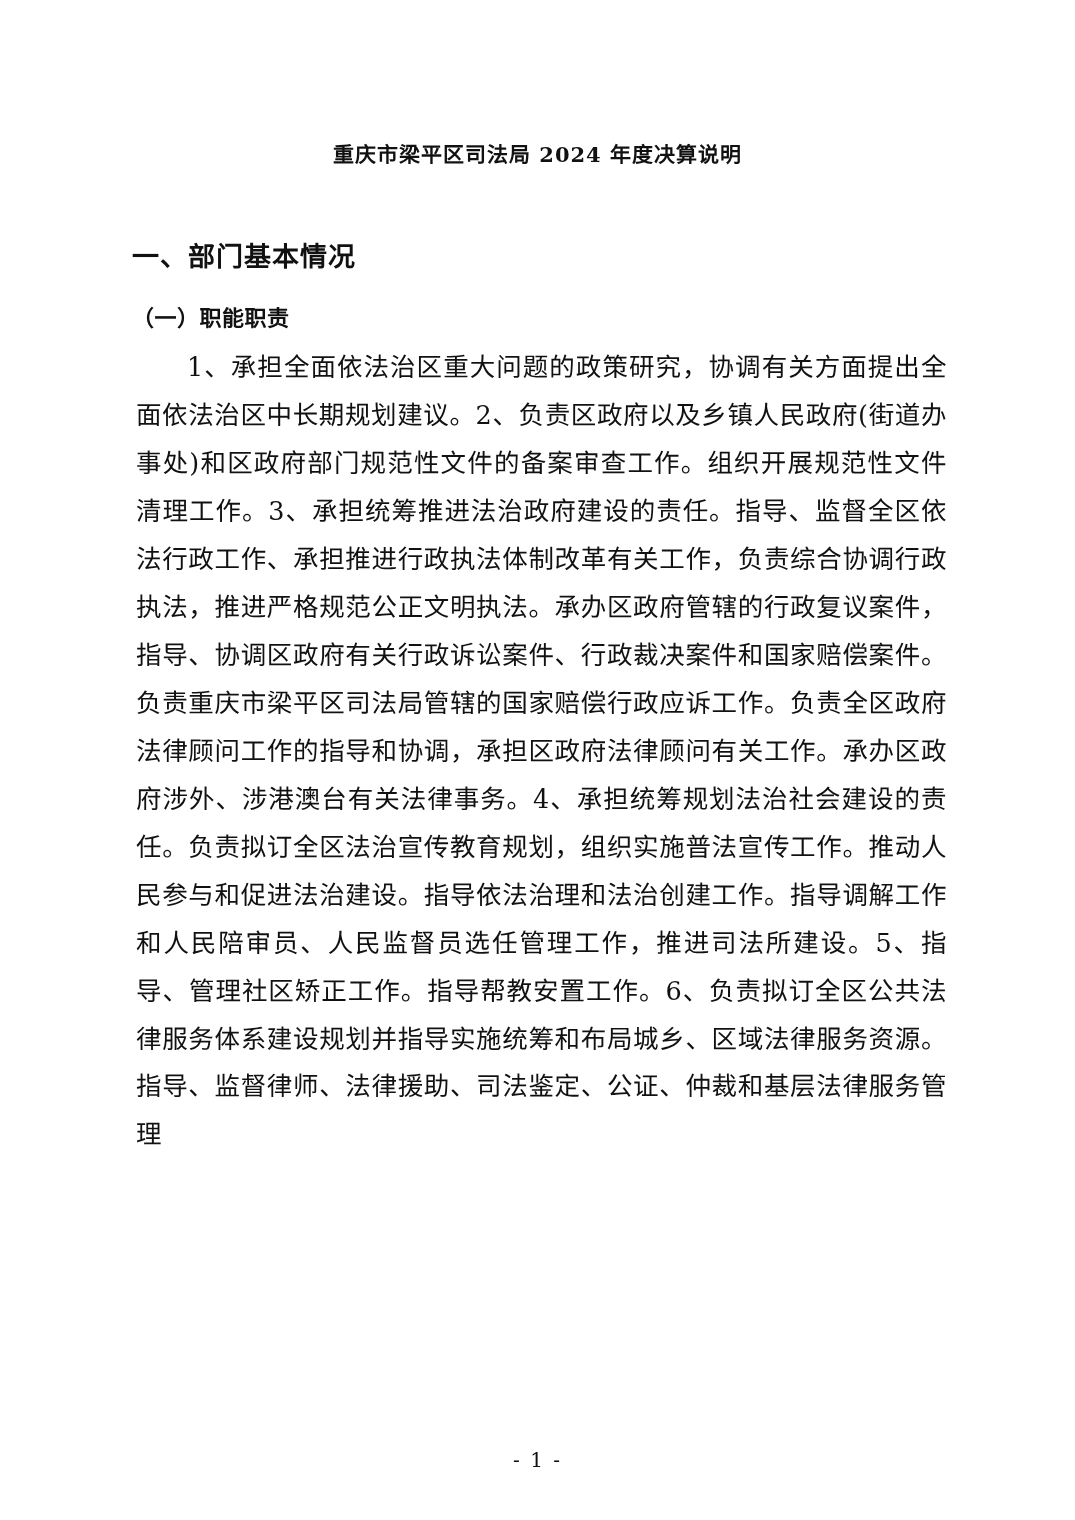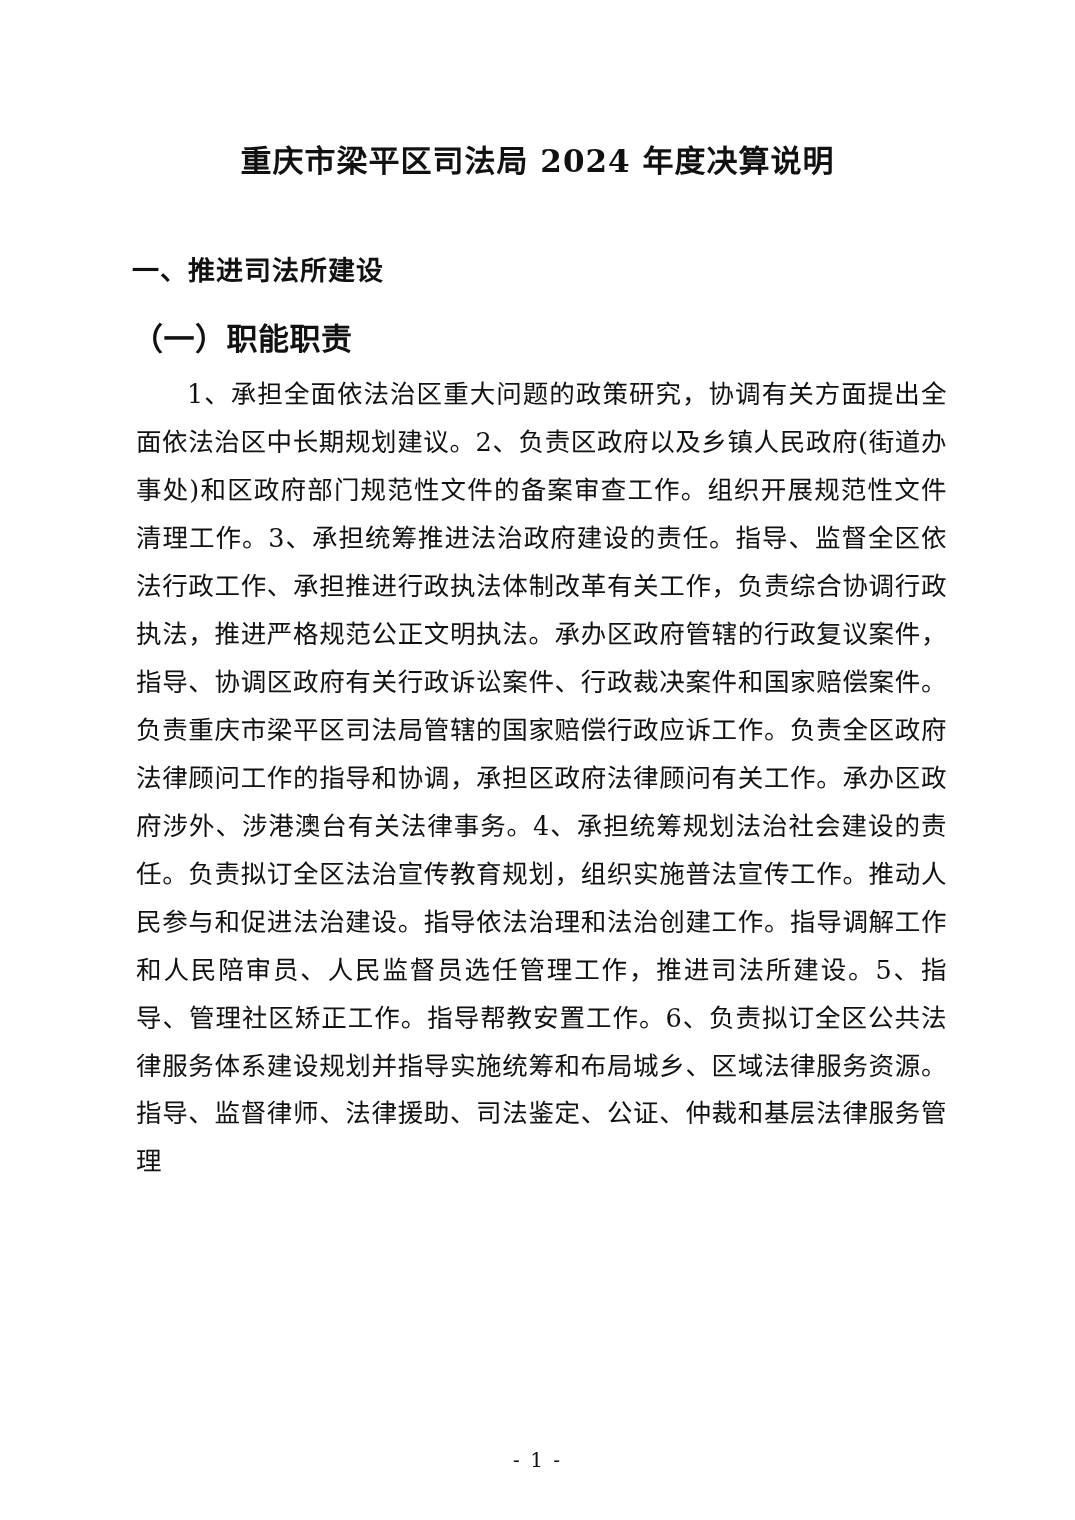--- a/index.html
+++ b/index.html
@@ -19,37 +19,37 @@
   .page {
     box-sizing: border-box;
     width: 1075px;
     height: 1520px;
     padding: 118px 128px 0 128px;
     position: relative;
     background: #ffffff;
   }
   .doc-title {
     text-align: center;
-    font-size: 31px;
+    font-size: 21px;
     font-weight: bold;
     letter-spacing: 1px;
     margin: 22px 0 0 0;
     line-height: 1.4;
     font-family: "DejaVu Serif", "Liberation Serif", serif;
   }
   .heading-1 {
     font-size: 27px;
     font-weight: bold;
     margin: 66px 0 0 0;
     padding-left: 4px;
     letter-spacing: 1px;
     font-family: "DejaVu Sans", "Liberation Sans", sans-serif;
   }
   .heading-2 {
-    font-size: 31px;
+    font-size: 22px;
     font-weight: bold;
     margin: 26px 0 0 0;
     padding-left: 4px;
     letter-spacing: 0.5px;
     font-family: Liberation Serif, serif;
   }
   .body-par {
     font-size: 25.5px;
     line-height: 1.88;
     text-align: justify;
@@ -70,21 +70,21 @@
     color: #111111;
   }
 </style>
 </head>
 <body>
 
 <div class="page">
 
   <h1 class="doc-title">重庆市梁平区司法局 2024 年度决算说明</h1>
 
-  <h2 class="heading-1">一、推进司法所建设</h2>
+  <h2 class="heading-1">一、部门基本情况</h2>
 
   <h3 class="heading-2">（一）职能职责</h3>
 
   <p class="body-par">1、承担全面依法治区重大问题的政策研究，协调有关方面提出全面依法治区中长期规划建议。2、负责区政府以及乡镇人民政府(街道办事处)和区政府部门规范性文件的备案审查工作。组织开展规范性文件清理工作。3、承担统筹推进法治政府建设的责任。指导、监督全区依法行政工作、承担推进行政执法体制改革有关工作，负责综合协调行政执法，推进严格规范公正文明执法。承办区政府管辖的行政复议案件，指导、协调区政府有关行政诉讼案件、行政裁决案件和国家赔偿案件。负责重庆市梁平区司法局管辖的国家赔偿行政应诉工作。负责全区政府法律顾问工作的指导和协调，承担区政府法律顾问有关工作。承办区政府涉外、涉港澳台有关法律事务。4、承担统筹规划法治社会建设的责任。负责拟订全区法治宣传教育规划，组织实施普法宣传工作。推动人民参与和促进法治建设。指导依法治理和法治创建工作。指导调解工作和人民陪审员、人民监督员选任管理工作，推进司法所建设。5、指导、管理社区矫正工作。指导帮教安置工作。6、负责拟订全区公共法律服务体系建设规划并指导实施统筹和布局城乡、区域法律服务资源。指导、监督律师、法律援助、司法鉴定、公证、仲裁和基层法律服务管理</p>
 
   <div class="page-number">- 1 -</div>
 
 </div>
 
 </body></html>

